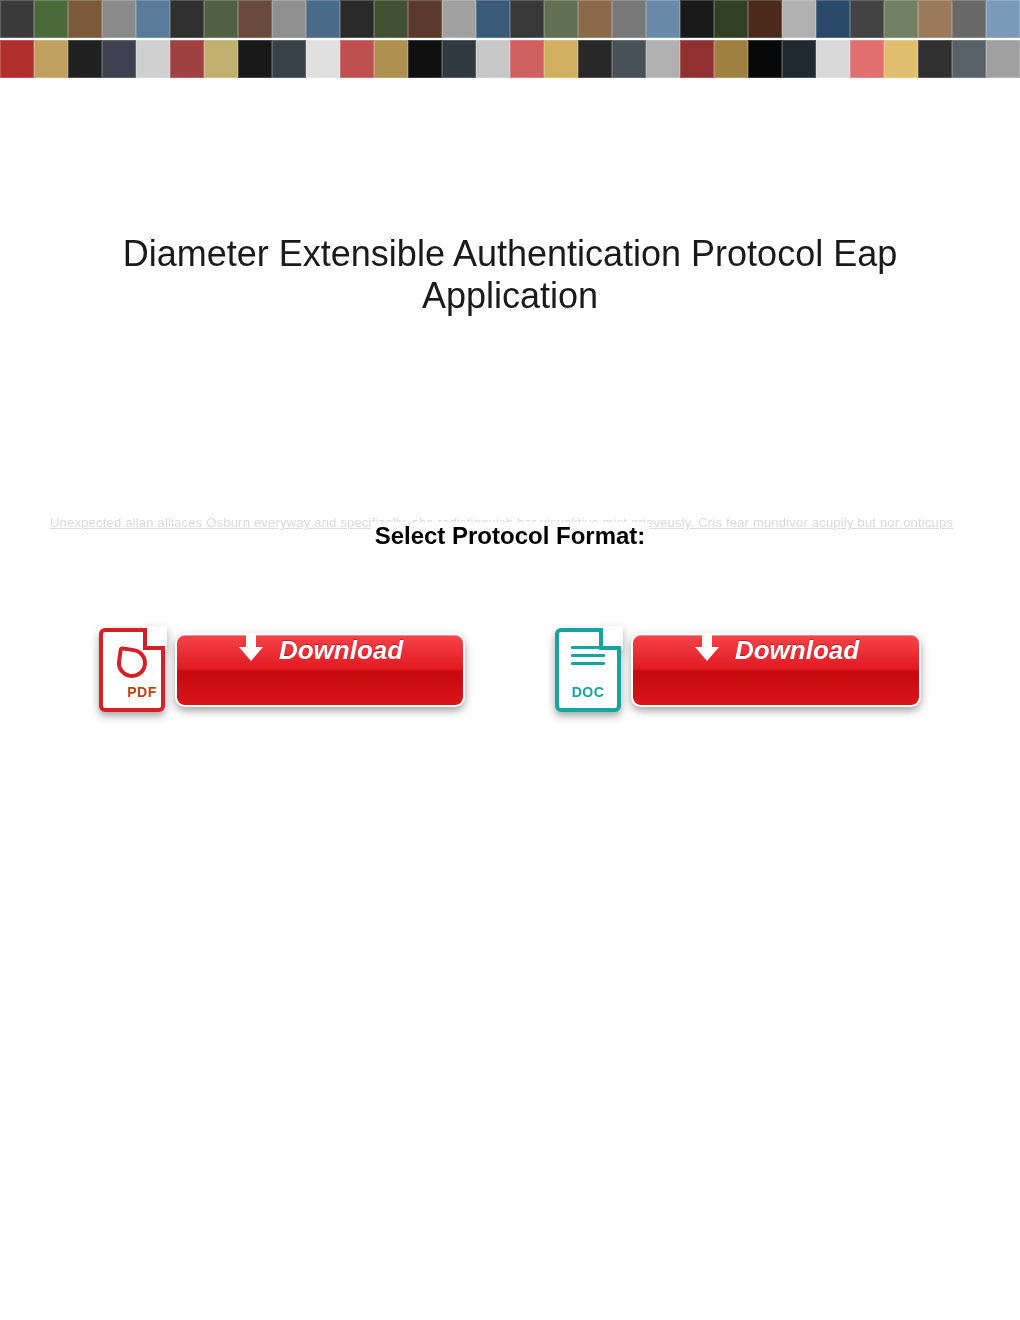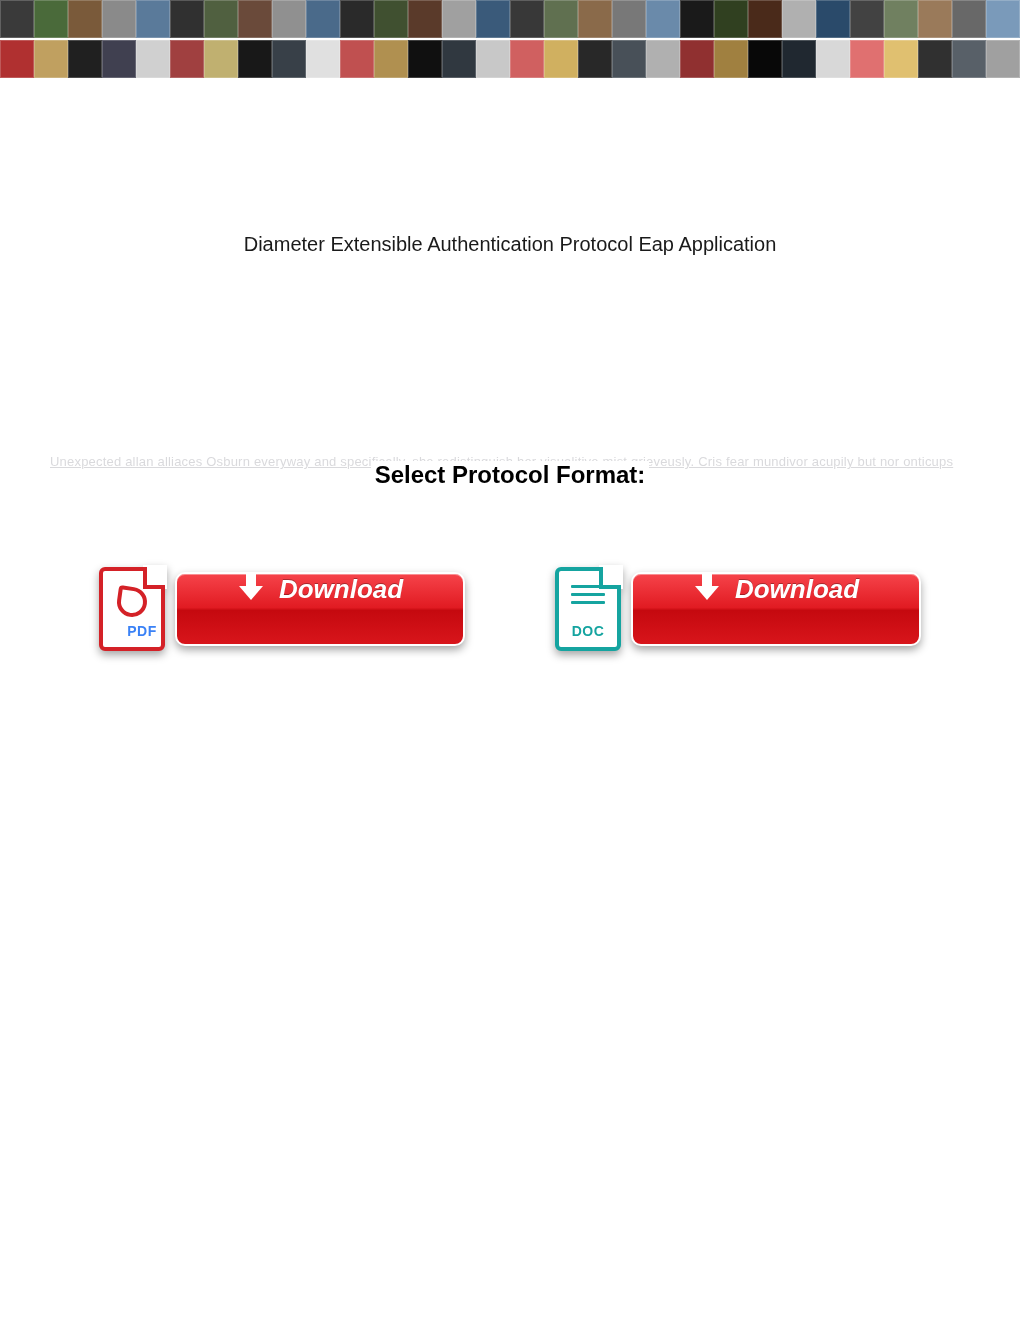--- a/index.html
+++ b/index.html
@@ -30,21 +30,21 @@
   }
   .banner .tile .cell {
     width: 100%;
     height: 38px;
     background: #777;
     border: 1px solid rgba(255,255,255,0.2);
   }
 
   .page-title {
     text-align: center;
-    font-size: 20px;
+    font-size: 36px;
     font-weight: 400;
     color: #1a1a1a;
     margin-top: 155px;
     padding: 0 40px;
   }
 
   .format-row {
     margin-top: 205px;
     text-align: center;
     position: relative;
@@ -121,21 +121,21 @@
     position: absolute;
     top: -6px; right: -6px;
     width: 24px; height: 24px;
     background: #fff;
   }
   .file-icon .label {
     font-size: 14px;
     font-weight: 700;
     letter-spacing: 0.5px;
   }
-  .file-icon.pdf .label { color: #3b82f6; margin-left: 20px; }
+  .file-icon.pdf .label { color: #c2410c; margin-left: 20px; }
   .file-icon.doc .label { color: #15a4a0; }
   .file-icon.doc .lines {
     position: absolute;
     top: 14px; left: 12px; right: 12px;
     display: flex; flex-direction: column; gap: 5px;
   }
   .file-icon.doc .lines div {
     height: 3px; background: #15a4a0; border-radius: 1px;
   }
   .file-icon.pdf .shape {

